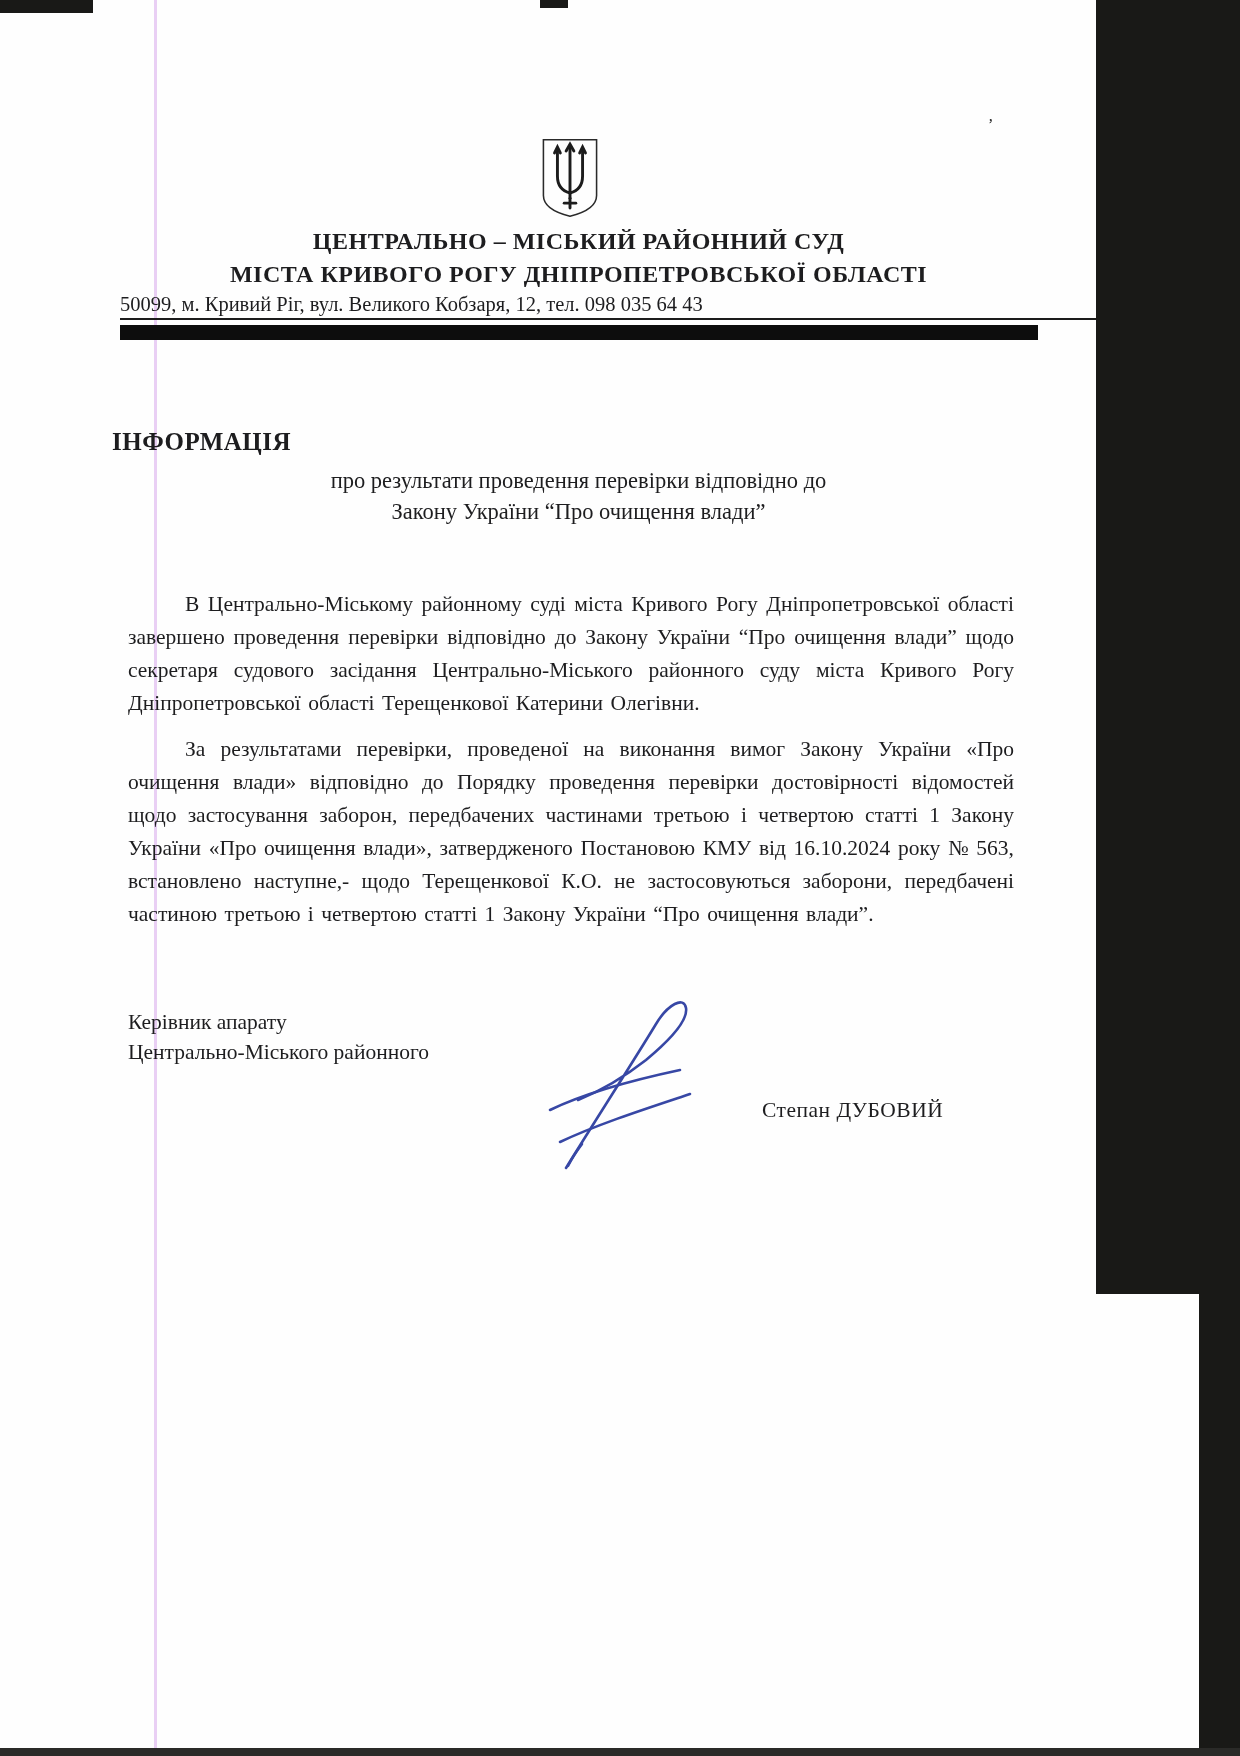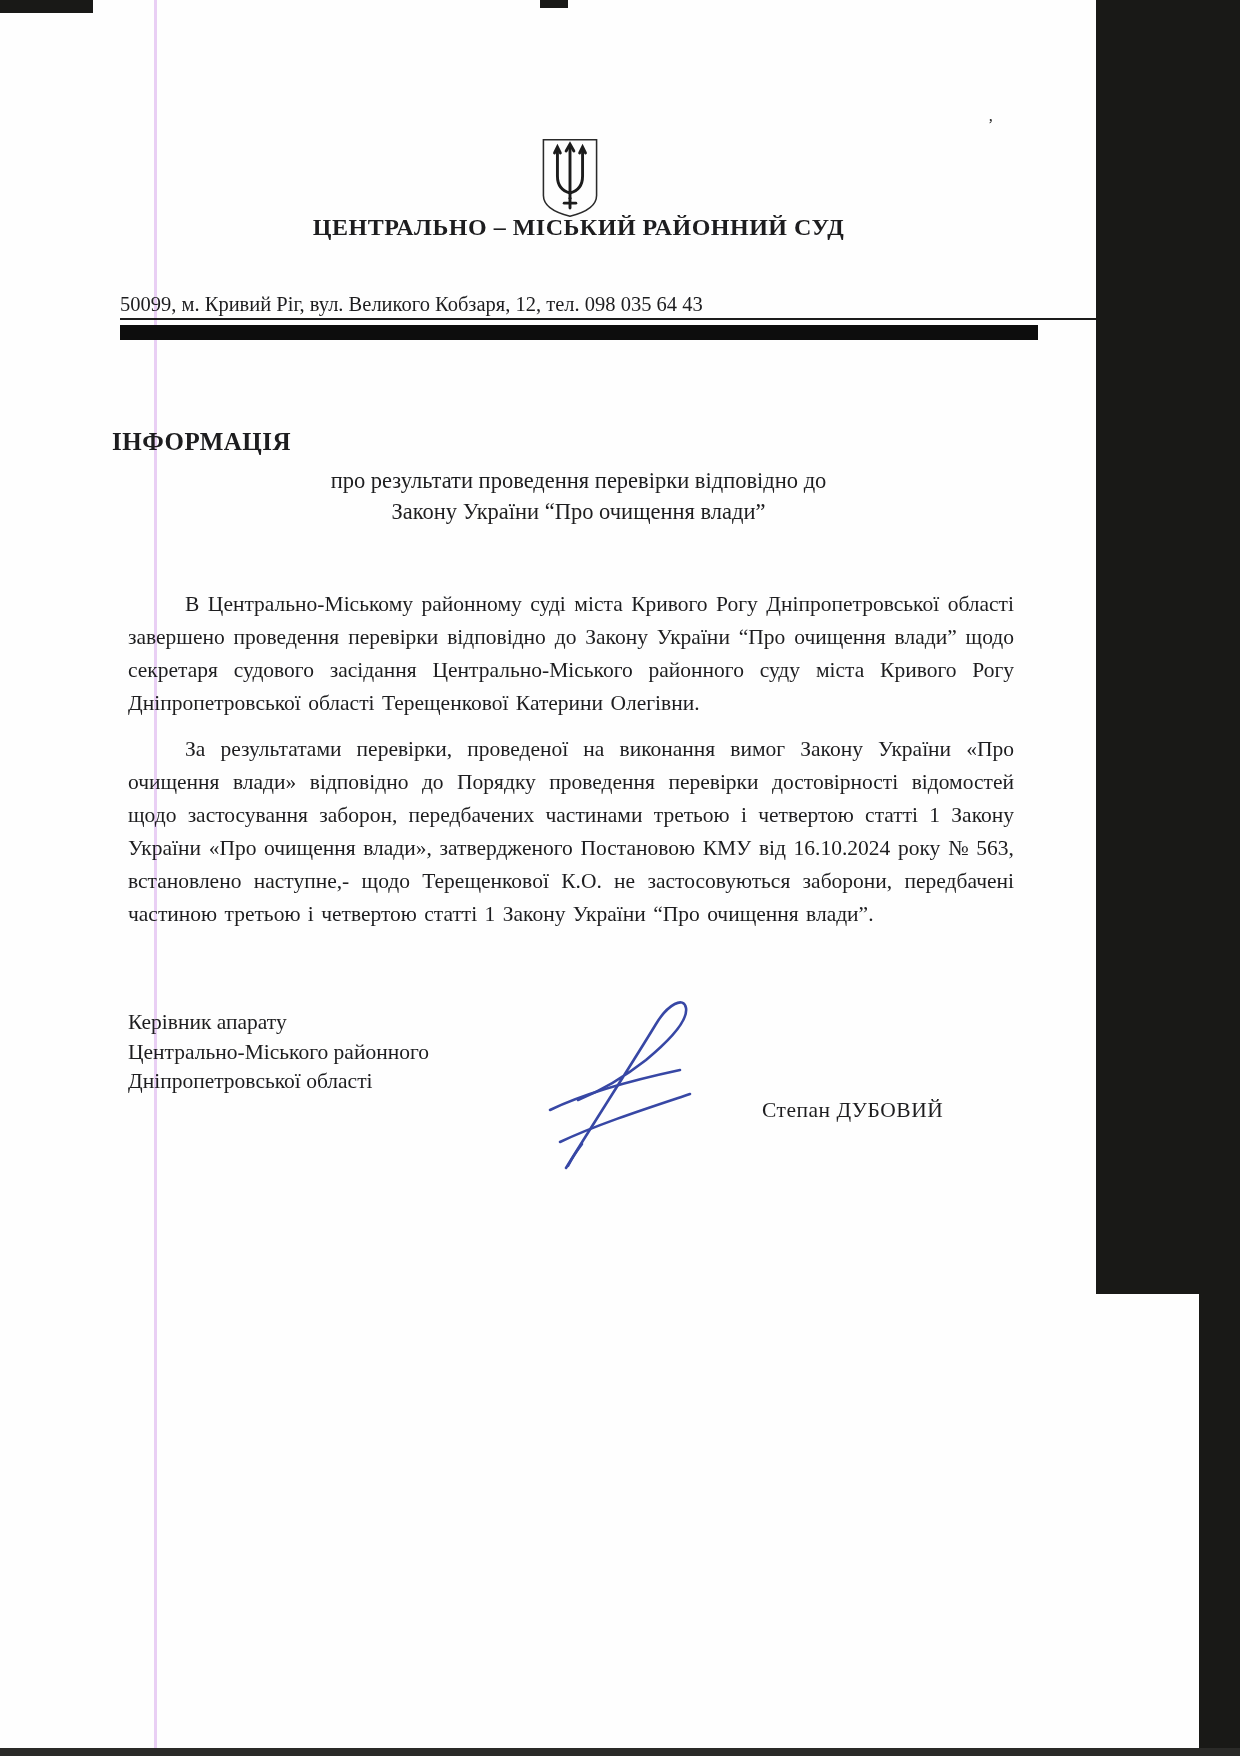--- a/index.html
+++ b/index.html
@@ -47,38 +47,38 @@
       <path d="M26,14 L30,7 L34,14"></path>
       <path d="M17,12 V40 C17,50 22,55.5 30,57.5"></path>
       <path d="M14,16 L17,10 L20,16"></path>
       <path d="M43,12 V40 C43,50 38,55.5 30,57.5"></path>
       <path d="M40,16 L43,10 L46,16"></path>
       <path d="M24,68 H36"></path>
       <path d="M30,63 L30,73"></path>
     </g>
   </svg>
 
-  <div class="hdr" style="top:214px;">ЦЕНТРАЛЬНО – МІСЬКИЙ РАЙОННИЙ СУД</div>
+  <div class="hdr" style="top:228px;">ЦЕНТРАЛЬНО – МІСЬКИЙ РАЙОННИЙ СУД</div>
+  <div class="hdr" style="top:261px;">МІСТА КРИВОГО РОГУ ДНІПРОПЕТРОВСЬКОЇ ОБЛАСТІ</div>
   <div class="hdr-addr" style="top:293px;">50099,  м. Кривий Ріг, вул. Великого Кобзаря, 12, тел. 098 035 64 43</div>
 
   <div class="rule-thin"></div>
   <div class="rule-thick"></div>
 
   <div class="doc-title">ІНФОРМАЦІЯ</div>
   <div class="doc-sub" style="top:468px;text-align:center;">про результати проведення перевірки відповідно до</div>
   <div class="doc-sub" style="top:499px;">Закону України “Про очищення влади”</div>
 
   <p class="para" style="top:588px;"><span>В Центрально-Міському районному суді міста Кривого Рогу Дніпропетровської області завершено проведення перевірки відповідно до Закону України  “Про очищення влади” щодо секретаря судового засідання Центрально-Міського районного суду міста Кривого Рогу Дніпропетровської області </span><b>Терещенкової Катерини Олегівни</b><span>.</span></p>
 
   <p class="para" style="top:733px;"><span>За результатами  перевірки, проведеної на виконання вимог Закону України «Про очищення влади» відповідно до Порядку проведення перевірки достовірності відомостей щодо застосування заборон, передбачених частинами третьою і четвертою статті 1 Закону України «Про очищення влади», затвердженого Постановою КМУ від 16.10.2024 року № 563, встановлено наступне,- щодо </span><b>Терещенкової К.О. не застосовуються</b><span>  заборони, передбачені частиною третьою і четвертою статті 1 Закону України “Про очищення влади”.</span></p>
 
   <div class="sig-block">
     <div>Керівник апарату</div>
     <div>Центрально-Міського районного</div>
-    <div>Дніпропетровської області</div>
   </div>
 
   <svg class="signature-svg" viewBox="0 0 170 190">
     <g fill="none" stroke="#3747a5" stroke-width="2.6" stroke-linecap="round">
       <path d="M28,186 C50,150 95,80 118,42 C130,22 146,14 148,26 C150,38 132,58 108,78 C85,96 60,110 40,118"></path>
       <path d="M12,128 C45,112 95,98 142,88"></path>
       <path d="M22,160 C60,142 110,126 152,112"></path>
       <path d="M30,184 C34,176 38,170 44,162"></path>
     </g>
   </svg>

